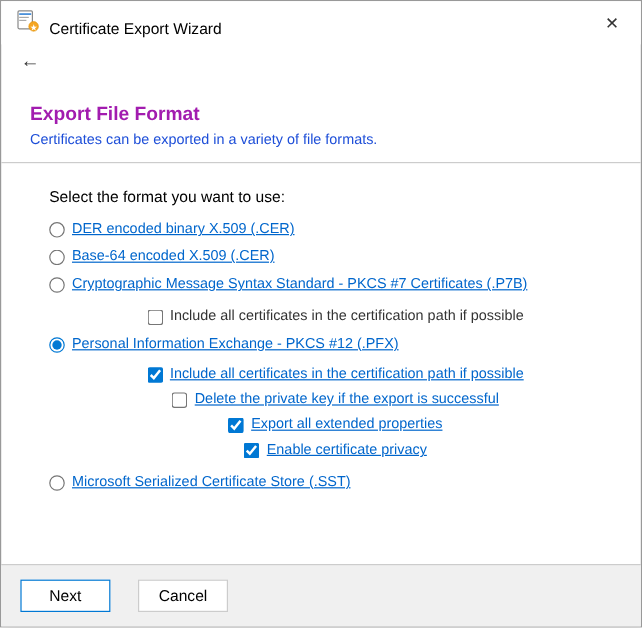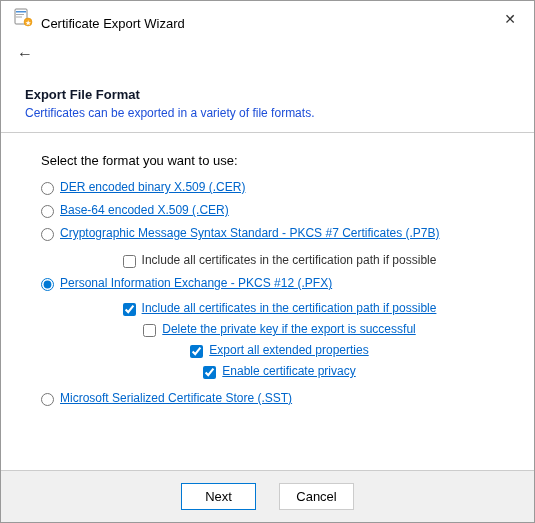--- a/index.html
+++ b/index.html
@@ -73,22 +73,22 @@
       flex-direction: column;
       padding: 0;
       overflow: hidden;
     }
     .header-section {
       padding: 16px 24px 12px 24px;
       border-bottom: 1px solid #ccc;
     }
     .header-title {
       font-weight: bold;
-      font-size: 13px;
-      color: #0f172a;
+      font-size: 16px;
+      color: #a21caf;
       margin-bottom: 4px;
     }
     .header-desc {
       font-size: 12px;
       color: #1d4ed8;
     }
     .main-section {
       padding: 20px 40px;
       flex: 1;
       overflow-y: auto;
@@ -150,21 +150,21 @@
       cursor: pointer;
     }
     .checkbox-label.plain {
       color: #333;
       text-decoration: none;
     }
     .footer {
       padding: 12px 16px;
       display: flex;
       align-items: center;
-      justify-content: center;
+      justify-content: flex-start;
       gap: 23px;
       border-top: 1px solid #ccc;
       background: #f0f0f0;
     }
     .footer-btn {
       min-width: 75px;
       padding: 5px 16px;
       font-size: 13px;
       cursor: pointer;
       border: 1px solid #0078d4;

